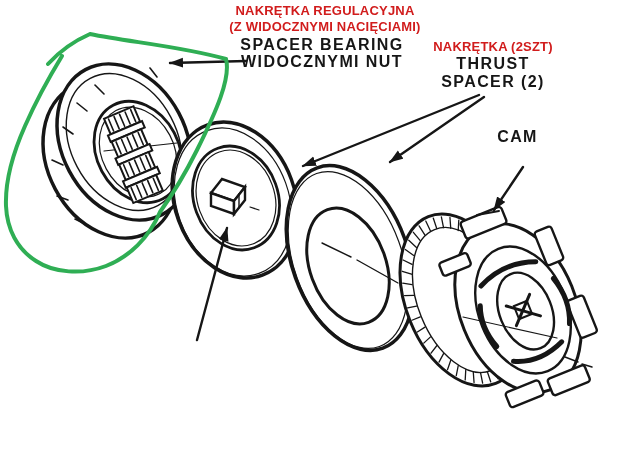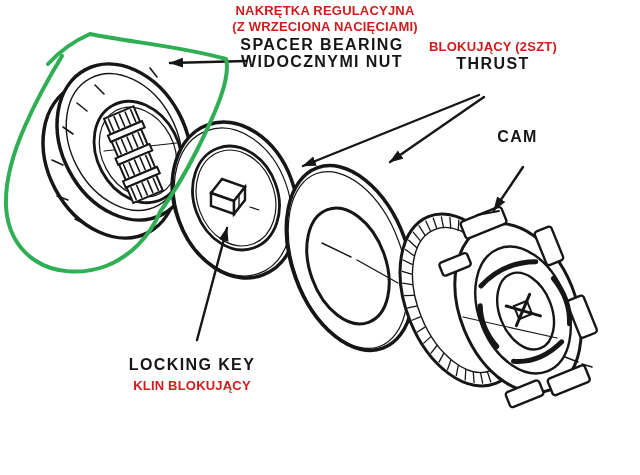--- a/index.html
+++ b/index.html
@@ -181,25 +181,24 @@
       <line x1="523" y1="167" x2="494" y2="210" marker-end="url(#ah)"></line>
       <line x1="197" y1="340" x2="227" y2="228" marker-end="url(#ah)"></line>
     </g>
 
     <path class="green" d="M48,64 C58,53 74,41 90,34 C128,42 180,46 226,59 C231,78 216,112 197,150
              C182,180 170,198 160,212 C149,238 129,257 106,266 C82,275 54,273 36,261
              C17,249 7,229 6,206 C5,180 13,153 25,126 C36,101 48,79 62,56"></path>
   </svg>
 
   <div class="lbl red" style="left:205px;top:4px;width:240px">NAKRĘTKA REGULACYJNA</div>
-  <div class="lbl red" style="left:205px;top:20px;width:240px">(Z WRZECIONA NACIĘCIAMI)</div>
+  <div class="lbl red" style="left:205px;top:20px;width:240px">(Z WIDOCZNYMI NACIĘCIAMI)</div>
   <div class="lbl blk" style="left:222px;top:37px;width:200px">SPACER BEARING</div>
   <div class="lbl blk" style="left:222px;top:54px;width:200px">WIDOCZNYMI NUT</div>
 
-  <div class="lbl red" style="left:418px;top:40px;width:150px">BLOKUJĄCY (2SZT)</div>
+  <div class="lbl red" style="left:418px;top:40px;width:150px">NAKRĘTKA (2SZT)</div>
   <div class="lbl blk" style="left:418px;top:56px;width:150px">THRUST</div>
+  <div class="lbl blk" style="left:418px;top:74px;width:150px">SPACER (2)</div>
 
   <div class="lbl blk" style="left:450px;top:129px;width:135px">CAM</div>
 
-  <div class="lbl blk" style="left:108px;top:357px;width:168px">LOCKING KEY</div>
-  <div class="lbl red" style="left:108px;top:379px;width:168px">KLIN BLOKUJĄCY</div>
 
 </div>
 
 </body></html>

